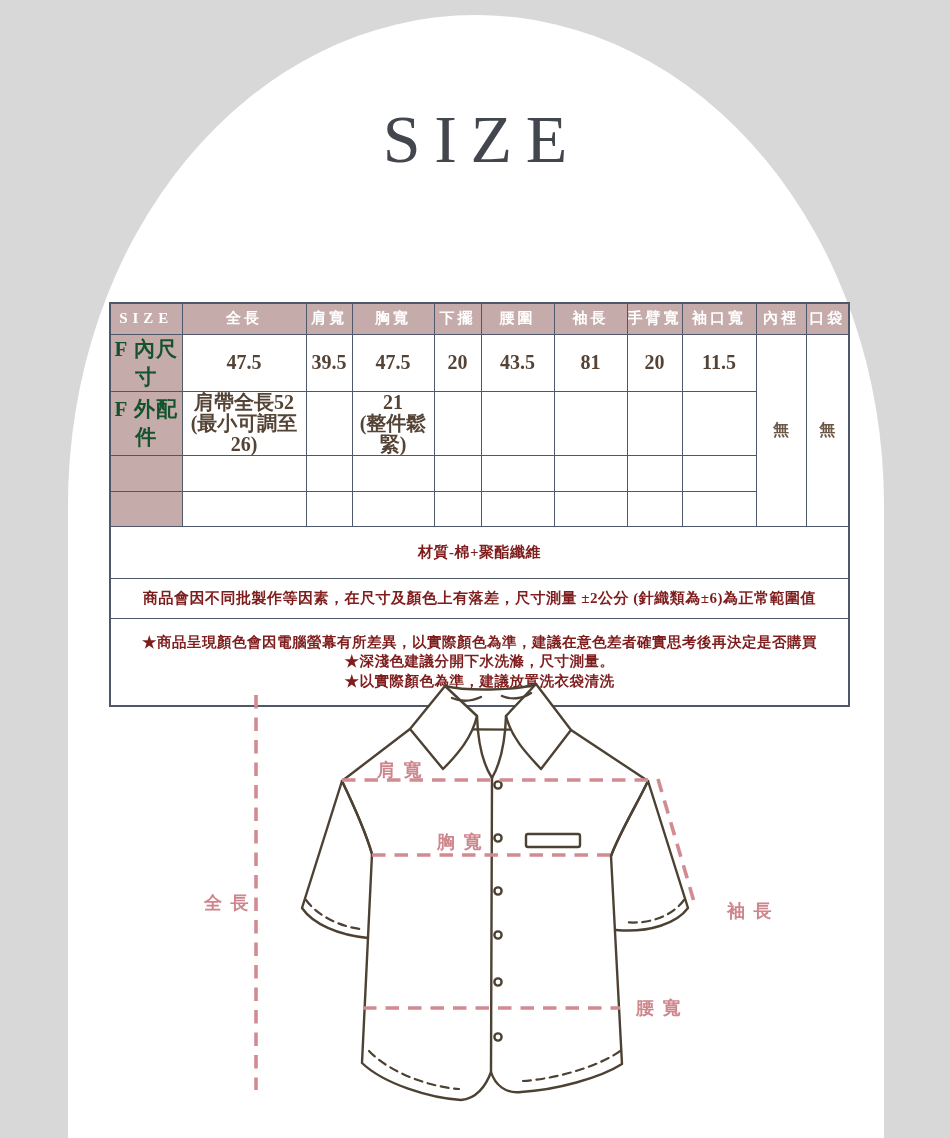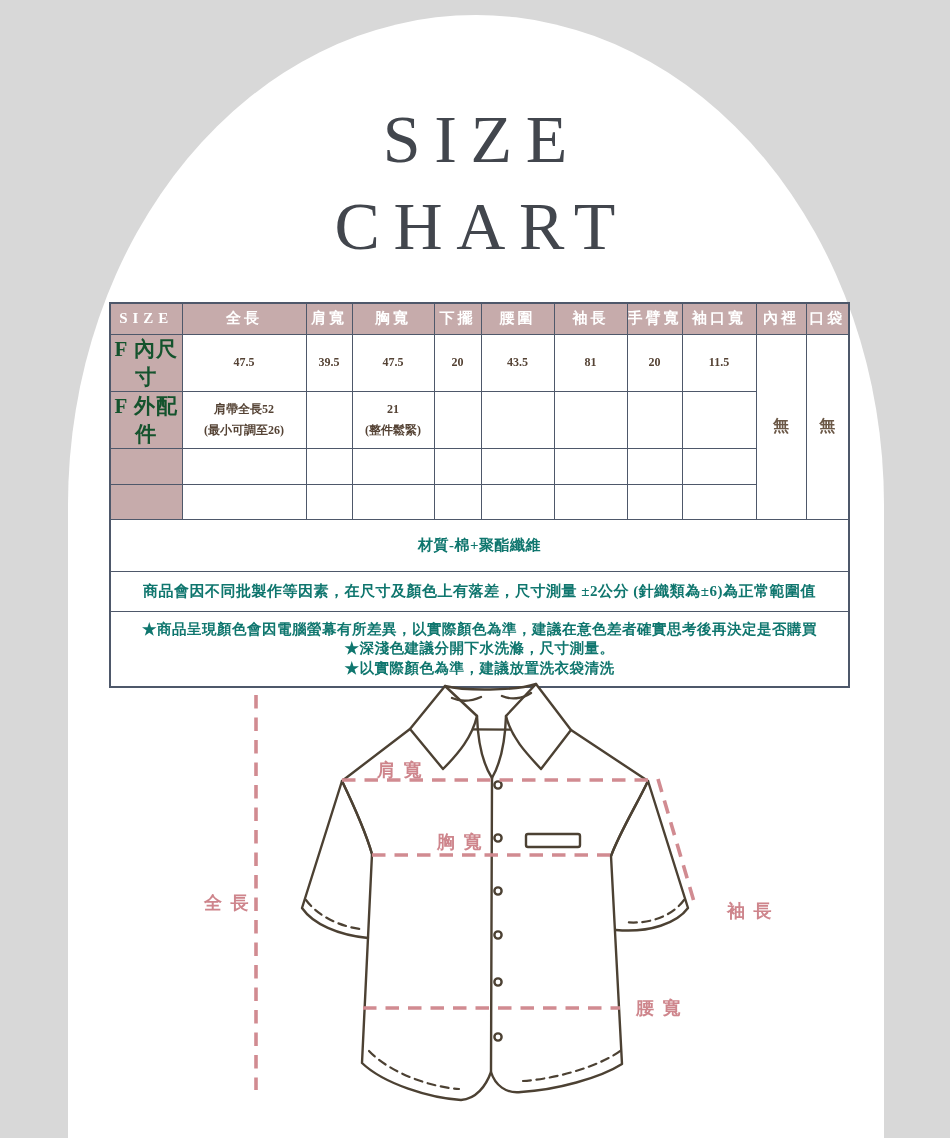--- a/index.html
+++ b/index.html
@@ -33,47 +33,46 @@
   th.hcell{
     background:#c6abab;color:#ffffff;
     font-size:15px;font-weight:bold;letter-spacing:3px;
   }
   th.hcell.size-h{letter-spacing:5px;}
   td.rlabel{
     background:#c6abab;color:#14532d;
     font-size:21px;font-weight:bold;letter-spacing:1px;
   }
   td.dcell{
-    color:#554335;font-size:12px;font-weight:bold;
+    color:#554335;font-size:20px;font-weight:bold;
     white-space:pre-line;line-height:21px;
   }
   td.nonecell{color:#6b5847;font-size:16px;font-weight:bold;}
   td.fullrow{
-    color:#0f766e;font-size:15px;font-weight:bold;letter-spacing:0.5px;
+    color:#7f1d1d;font-size:15px;font-weight:bold;letter-spacing:0.5px;
   }
   td.fullrow.notes{font-size:14.5px;line-height:19.5px;}
   
   .diagram{position:absolute;left:195px;top:668px;width:605px;height:462px;}
   .outline{fill:none;stroke:#4c4133;stroke-width:2.4;stroke-linecap:round;stroke-linejoin:round;}
   .outline-fill{fill:#ffffff;stroke:#4c4133;stroke-width:2.4;stroke-linejoin:round;}
   .stitch{fill:none;stroke:#4c4133;stroke-width:2.2;stroke-dasharray:8 5.5;stroke-linecap:round;}
   .measure{fill:none;stroke:#d18b91;stroke-width:3.6;stroke-dasharray:13.5 9;}
   .mlabel{
     fill:#ce858c;font-size:18px;font-weight:bold;letter-spacing:2px;
     font-family:"Liberation Serif", serif;
   }
 </style>
 </head>
 <body>
 
 <div class="arch"></div>
 
 <div class="title">
   <div>SIZE</div>
-  <div>CHART</div>
 </div>
 
 <table class="size-table">
   <colgroup>
     <col style="width:72px">
       <col style="width:124px">
       <col style="width:46px">
     <col style="width:82px">
       <col style="width:47px">
       <col style="width:73px">
@@ -144,21 +143,21 @@
     <td class="dcell"></td>
     <td class="dcell"></td>
     <td class="dcell"></td>
   </tr>
   <tr style="height:52px">
     <td class="fullrow" colspan="11">材質-棉+聚酯纖維</td>
   </tr>
   <tr style="height:40px">
     <td class="fullrow" colspan="11">商品會因不同批製作等因素，在尺寸及顏色上有落差，尺寸測量 ±2公分 (針織類為±6)為正常範圍值</td>
   </tr>
-  <tr style="height:76px">
+  <tr style="height:88px">
     <td class="fullrow notes" colspan="11">
       <div>★商品呈現顏色會因電腦螢幕有所差異，以實際顏色為準，建議在意色差者確實思考後再決定是否購買</div>
       <div>★深淺色建議分開下水洗滌，尺寸測量。</div>
       <div>★以實際顏色為準，建議放置洗衣袋清洗</div>
     </td>
   </tr>
 </tbody>
   </table>
 
 <svg class="diagram" viewBox="195 668 605 462">

